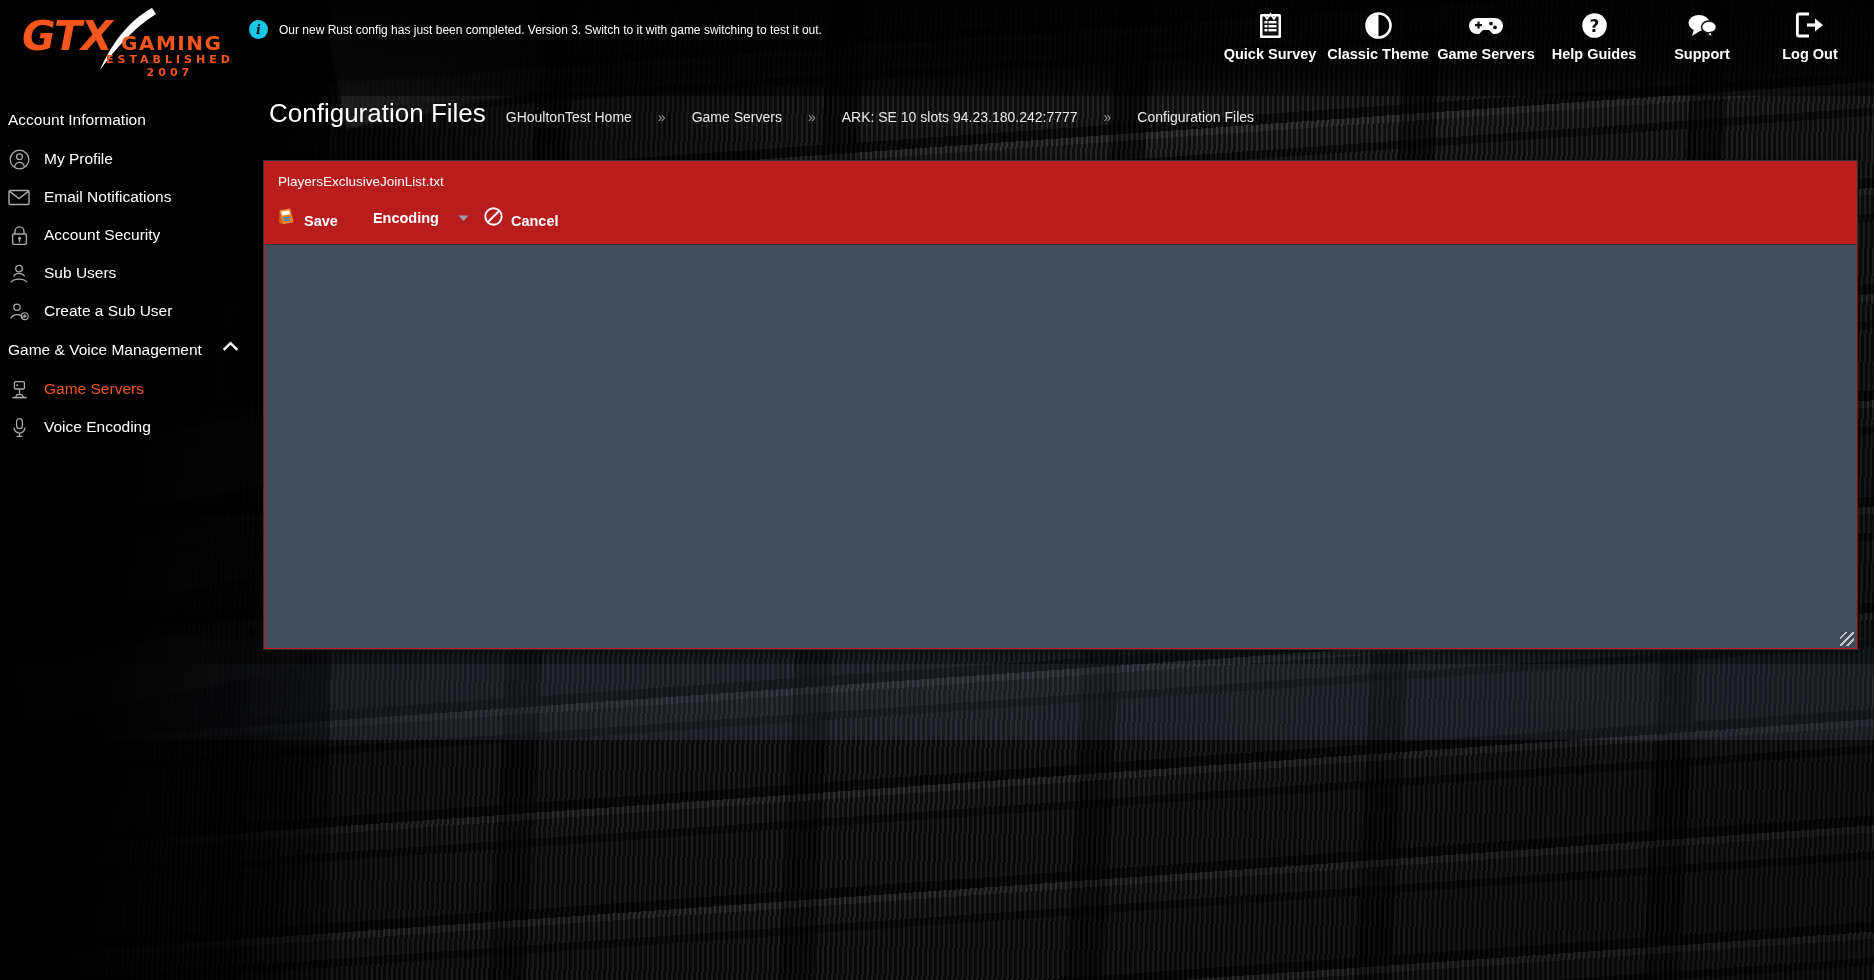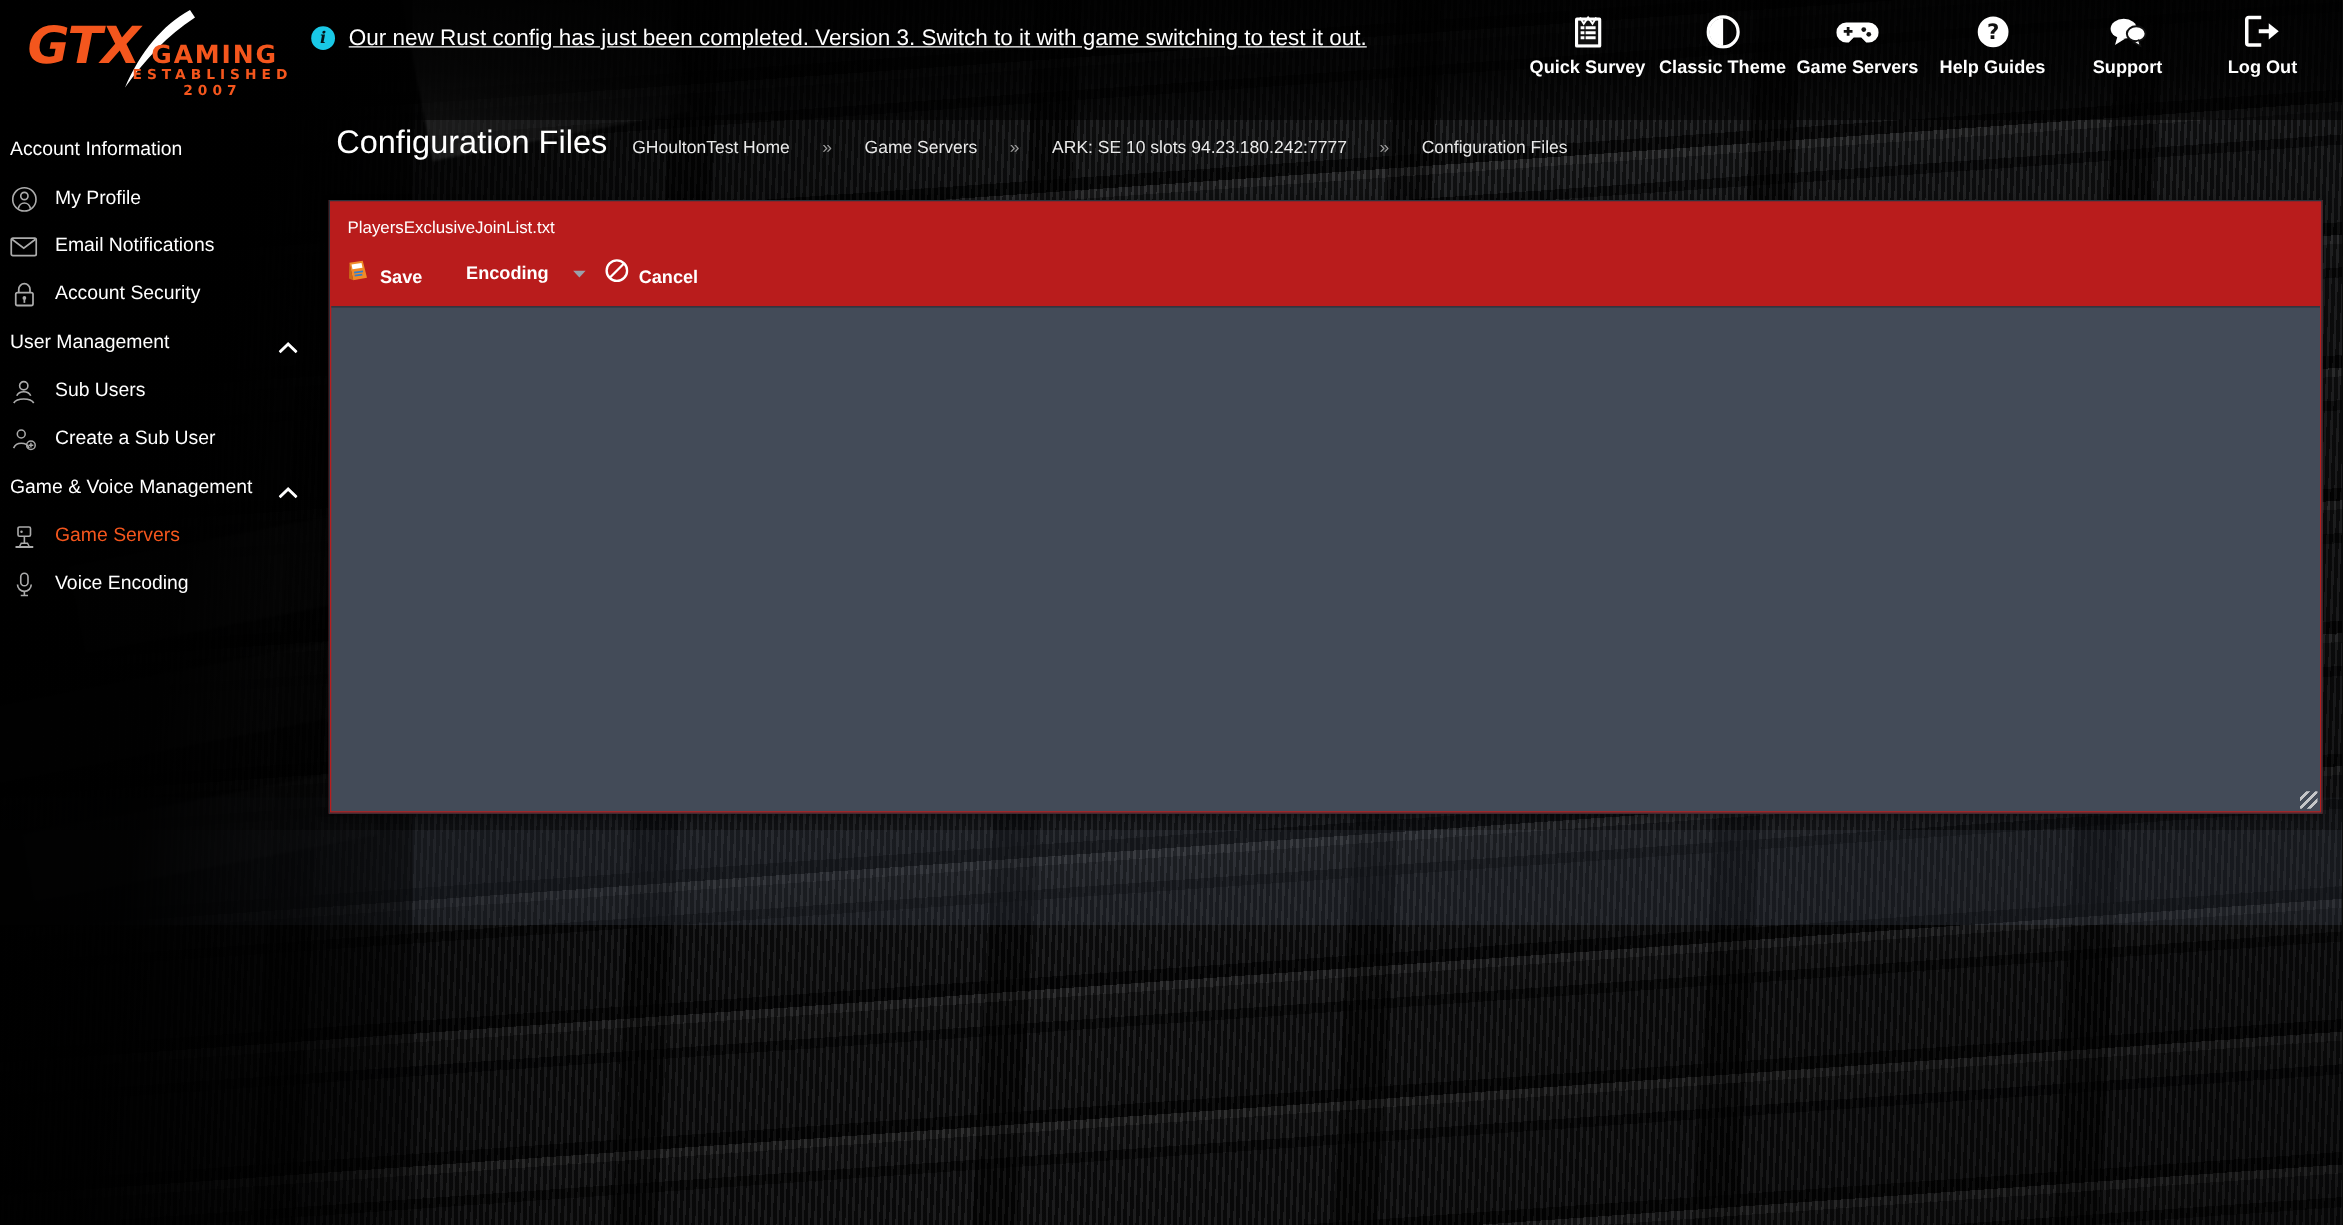--- a/index.html
+++ b/index.html
@@ -154,24 +154,23 @@
     color: #041418;
     font-family: "DejaVu Serif", serif;
     font-style: italic;
     font-weight: bold;
     font-size: 13px;
     line-height: 19px;
     text-align: center;
     flex: none;
   }
   .notice-text {
-    font-size: 18px;
+    font-size: 12px;
     color: #ffffff;
     white-space: nowrap;
-    text-decoration: underline;
   }
 
   
   .topnav {
     position: absolute;
     right: 10px; top: 8px;
     display: flex;
     align-items: flex-start;
     gap: 0px;
   }
@@ -195,21 +194,21 @@
   
   .sidebar {
     position: absolute;
     left: 0; top: 88px;
     width: 262px;
     z-index: 15;
     padding-top: 12px;
   }
   .side-head {
     display: flex;
-    align-items: flex-end;
+    align-items: flex-start;
     justify-content: space-between;
     padding: 11px 24px 11px 8px;
     font-size: 15.5px;
     color: #ffffff;
     cursor: pointer;
     user-select: none;
   }
   .side-head.plain { cursor: default; }
   .side-item {
     display: flex;
@@ -480,26 +479,20 @@
         <svg width="19" height="21" viewBox="0 0 19 21">
           <path d="M5 9 V6.4 a4.5 4.5 0 0 1 9 0 V9" fill="none" stroke="#c9c9c9" stroke-width="1.4"></path>
           <rect x="2.6" y="9" width="13.8" height="10.4" rx="1.4" fill="none" stroke="#c9c9c9" stroke-width="1.4"></rect>
           <circle cx="9.5" cy="13.3" r="1.5" fill="#c9c9c9"></circle>
           <rect x="8.8" y="14.3" width="1.4" height="3" fill="#c9c9c9"></rect>
         </svg>
       </span>
       <span>Account Security</span>
     </div>
 
-    <div class="side-head">
-      <span>User Management</span>
-      <svg class="chev" viewBox="0 0 15 10">
-        <path d="M1.5 8 L7.5 2.2 L13.5 8" fill="none" stroke="#ffffff" stroke-width="2.4" stroke-linecap="square"></path>
-      </svg>
-    </div>
 
     <div class="side-item">
       <span class="si">
         <svg width="22" height="21" viewBox="0 0 22 21">
           <circle cx="11" cy="5.6" r="3.3" fill="none" stroke="#c9c9c9" stroke-width="1.3"></circle>
           <path d="M5.4 13.6 a6 5 0 0 1 11.2 0" fill="none" stroke="#c9c9c9" stroke-width="1.3"></path>
           <path d="M3 19.4 a8.4 4.6 0 0 1 16 0" fill="none" stroke="#c9c9c9" stroke-width="1.3"></path>
         </svg>
       </span>
       <span>Sub Users</span>

